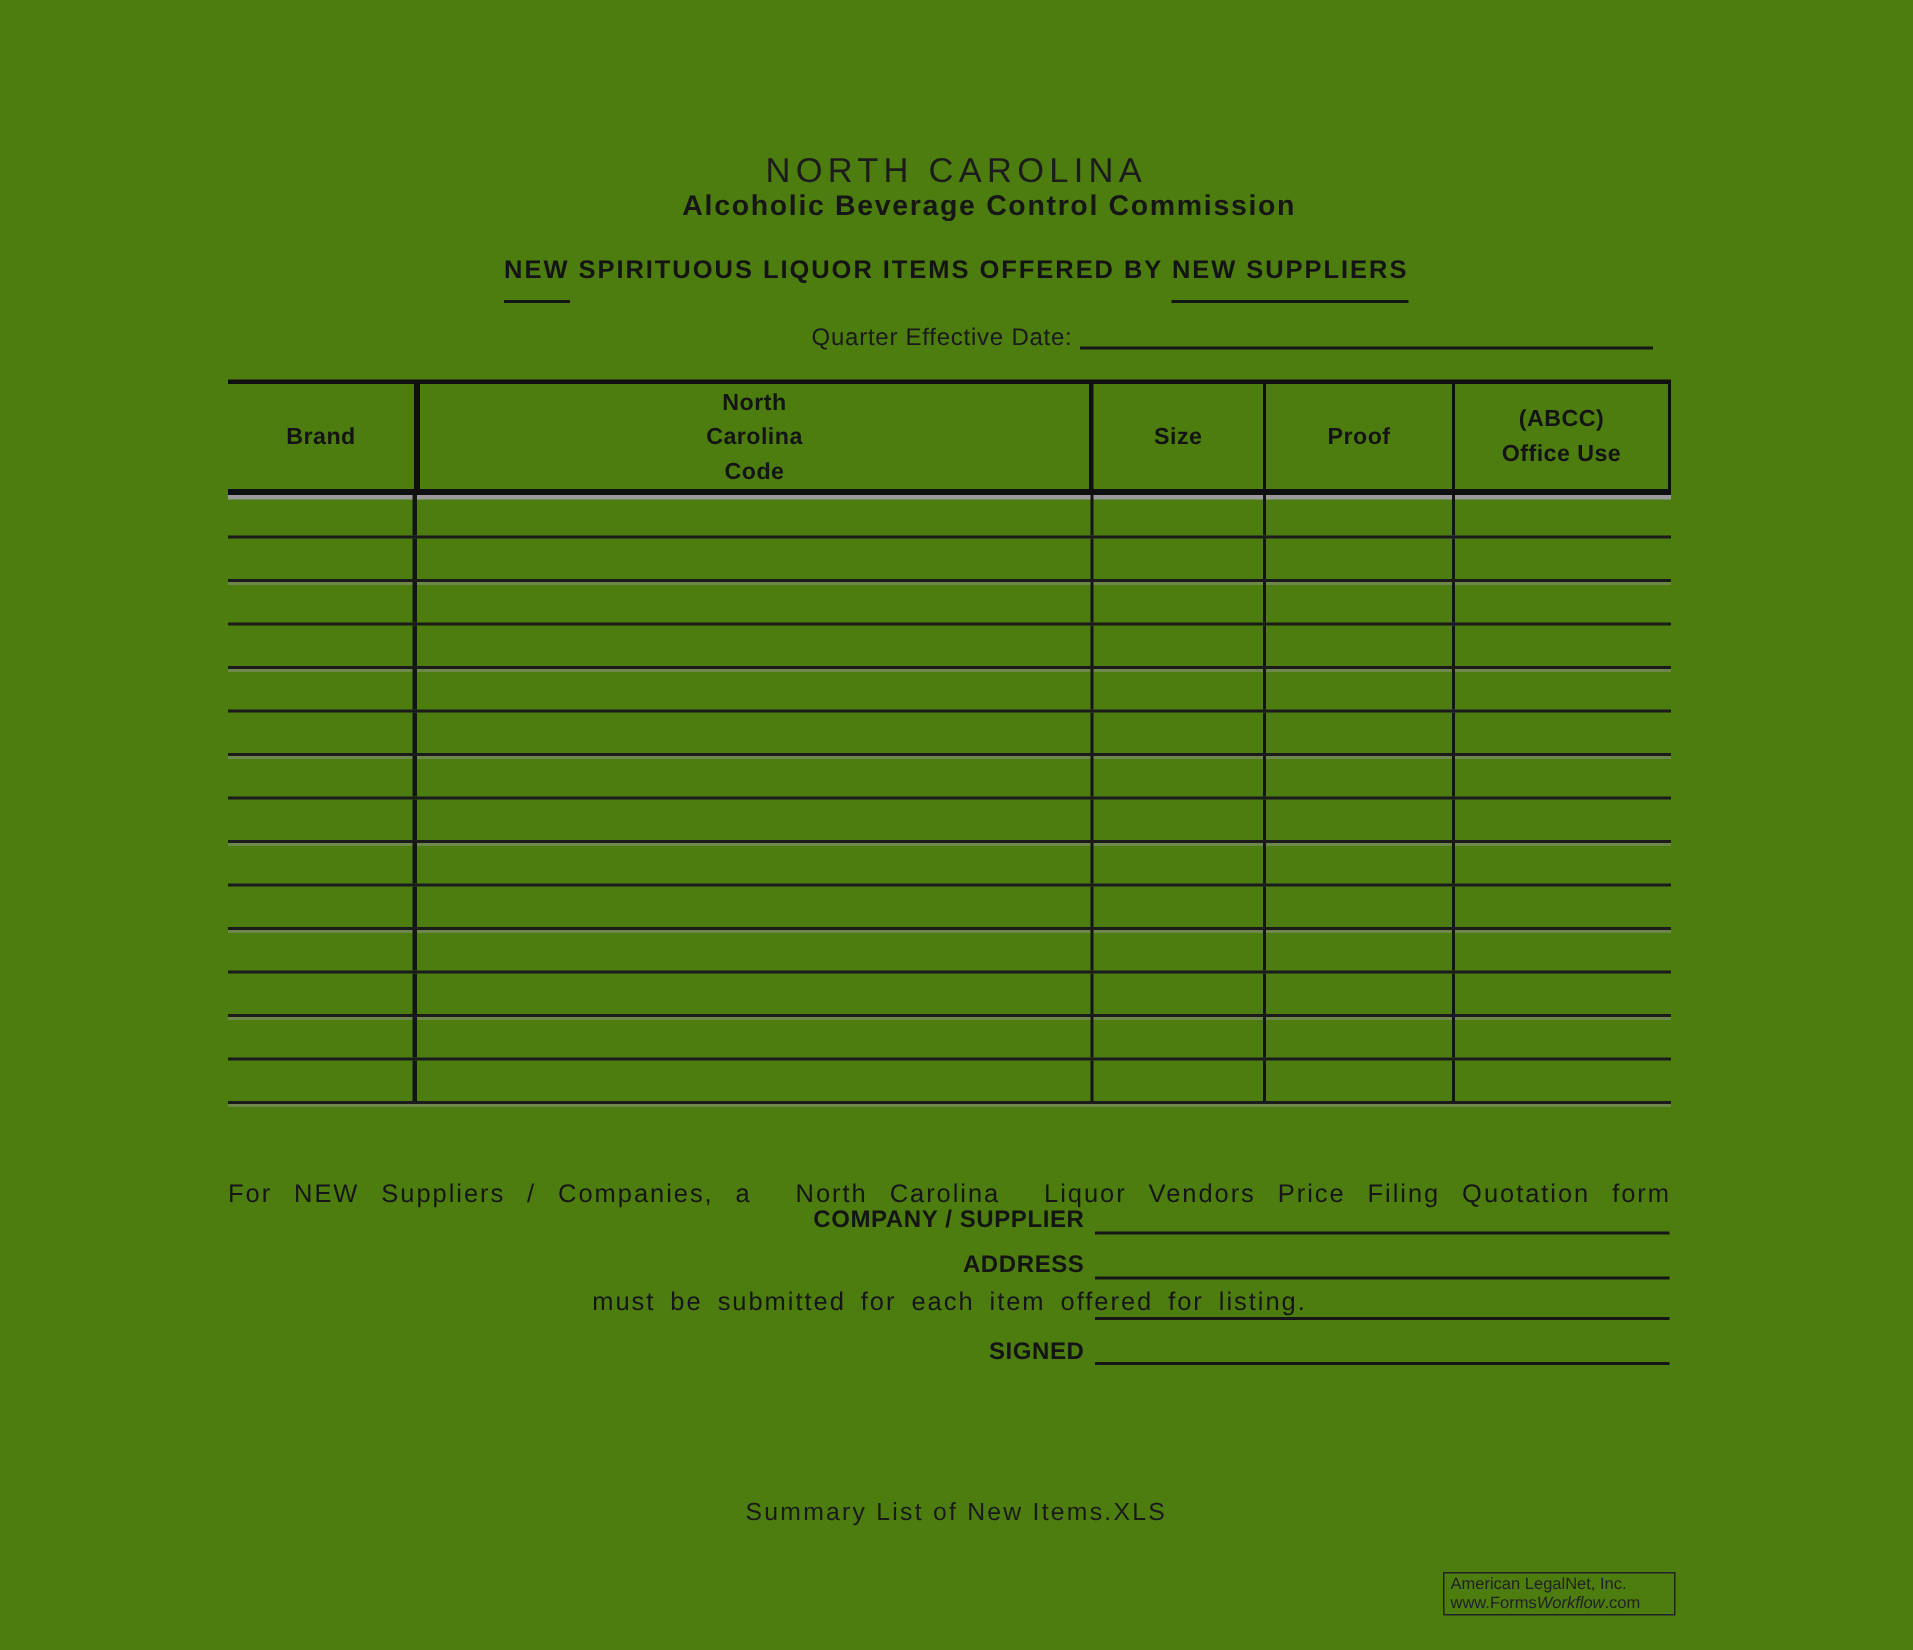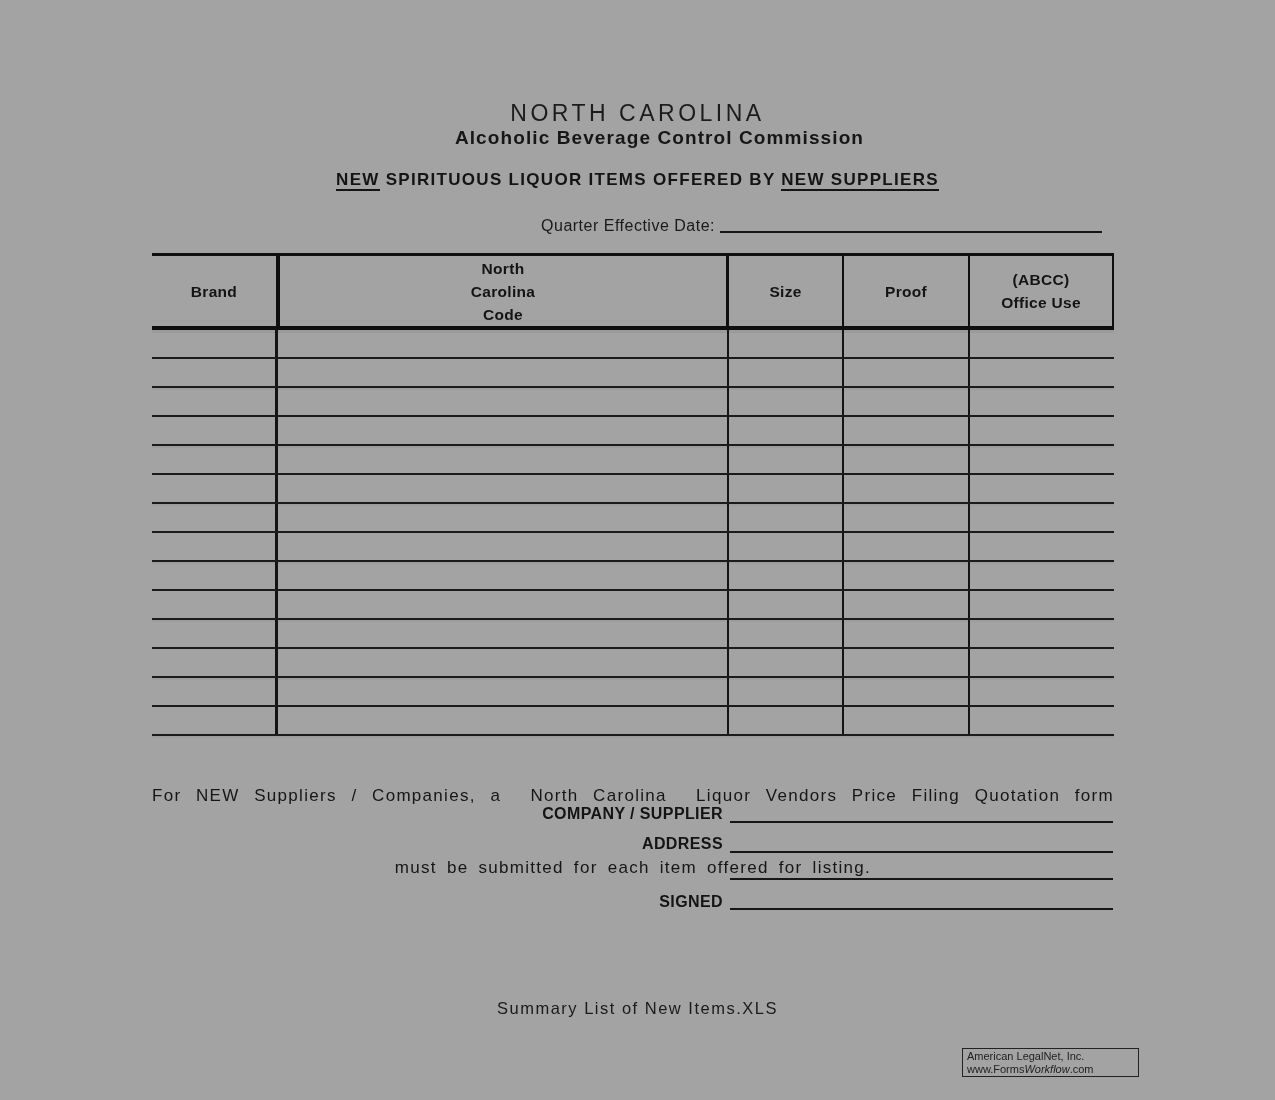--- a/index.html
+++ b/index.html
@@ -1,35 +1,35 @@
 <!DOCTYPE html>
 <html><head>
 <meta charset="utf-8">
 <style>
   * { margin:0; padding:0; box-sizing:border-box; }
   html,body { background:#ffffff; }
   body { font-family:"Liberation Sans", sans-serif; color:#161616; }
   .page {
-    position:relative; width:1275px; height:1100px; background:#a3a3a3; overflow:hidden;
+    position:relative; width:1275px; height:1100px; background:#4d7c0f; overflow:hidden;
   }
 
   
   .title1 {
     position:absolute; top:100px; left:0; width:1275px; text-align:center;
     font-size:23px; font-weight:400; letter-spacing:3.5px; color:#1c1c1c;
   }
   .title2 {
     position:absolute; top:127px; left:0; width:1275px; text-align:center;
     font-size:19px; font-weight:700; letter-spacing:1.1px; color:#161616;padding-left:44px;
   }
   .heading {
     position:absolute; top:170px; left:0; width:1275px; text-align:center;
     font-size:17px; font-weight:700; letter-spacing:1.3px; color:#141414;
   }
-  .heading .u { border-bottom:2px solid #141414; padding-bottom:0; }
+  .heading .u { border-bottom:2px solid #141414; padding-bottom:11px; }
 
   
   .quarter-label {
     position:absolute; top:217px; right:560px;
     font-size:16px; letter-spacing:0.5px; color:#1a1a1a;
   }
   .quarter-line {
     position:absolute; top:216px; left:720px; width:382px; height:17px;
     border-bottom:2px solid #161616;
   }
@@ -80,21 +80,21 @@
   .line-address1 { top:835px; height:18px; }
   .line-address2 { top:862px; height:18px; }
   .line-signed   { top:892px; height:18px; }
 
   
   .summary-label {
     position:absolute; top:999px; left:0; width:1275px; text-align:center;
     font-size:16.5px; letter-spacing:1.5px; color:#1a1a1a;
   }
   .vendor-box {
-    position:absolute; top:1048px; left:962px; width:177px; height:29px;
+    position:absolute; top:1048px; left:962px; width:155px; height:29px;
     border:1.5px solid #222; padding:1px 4px;
     font-size:11px; line-height:12.5px; color:#222; white-space:nowrap;
   }
   .vendor-box .it { font-style:italic; }
 </style>
 </head>
 <body>
 
 <div class="page">
 

